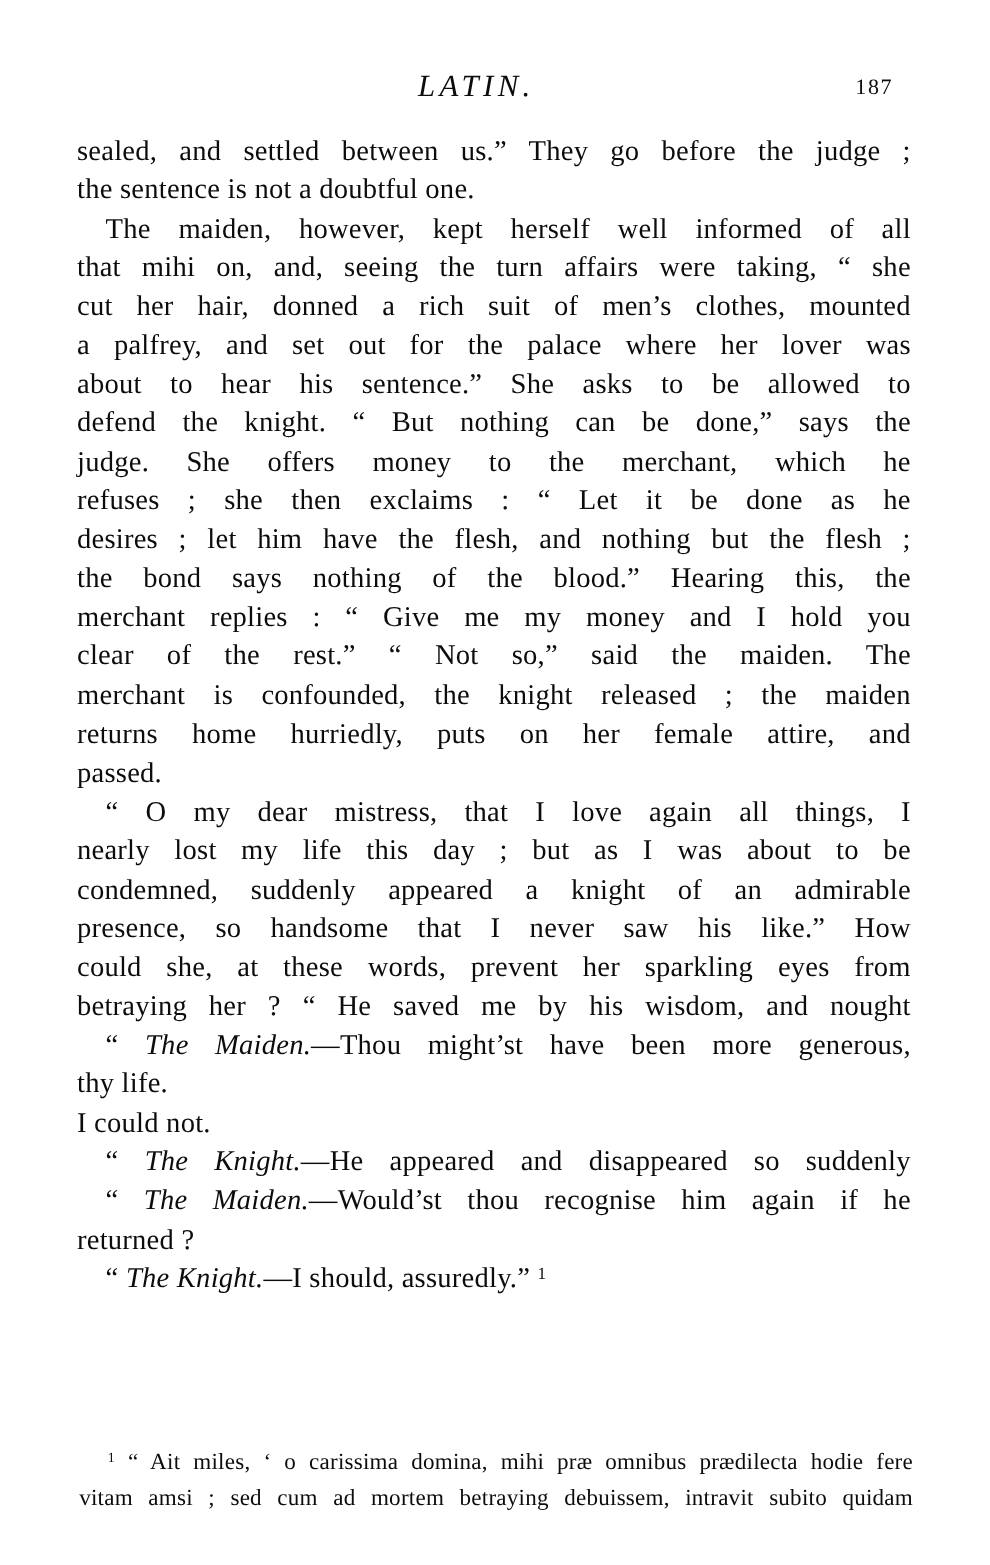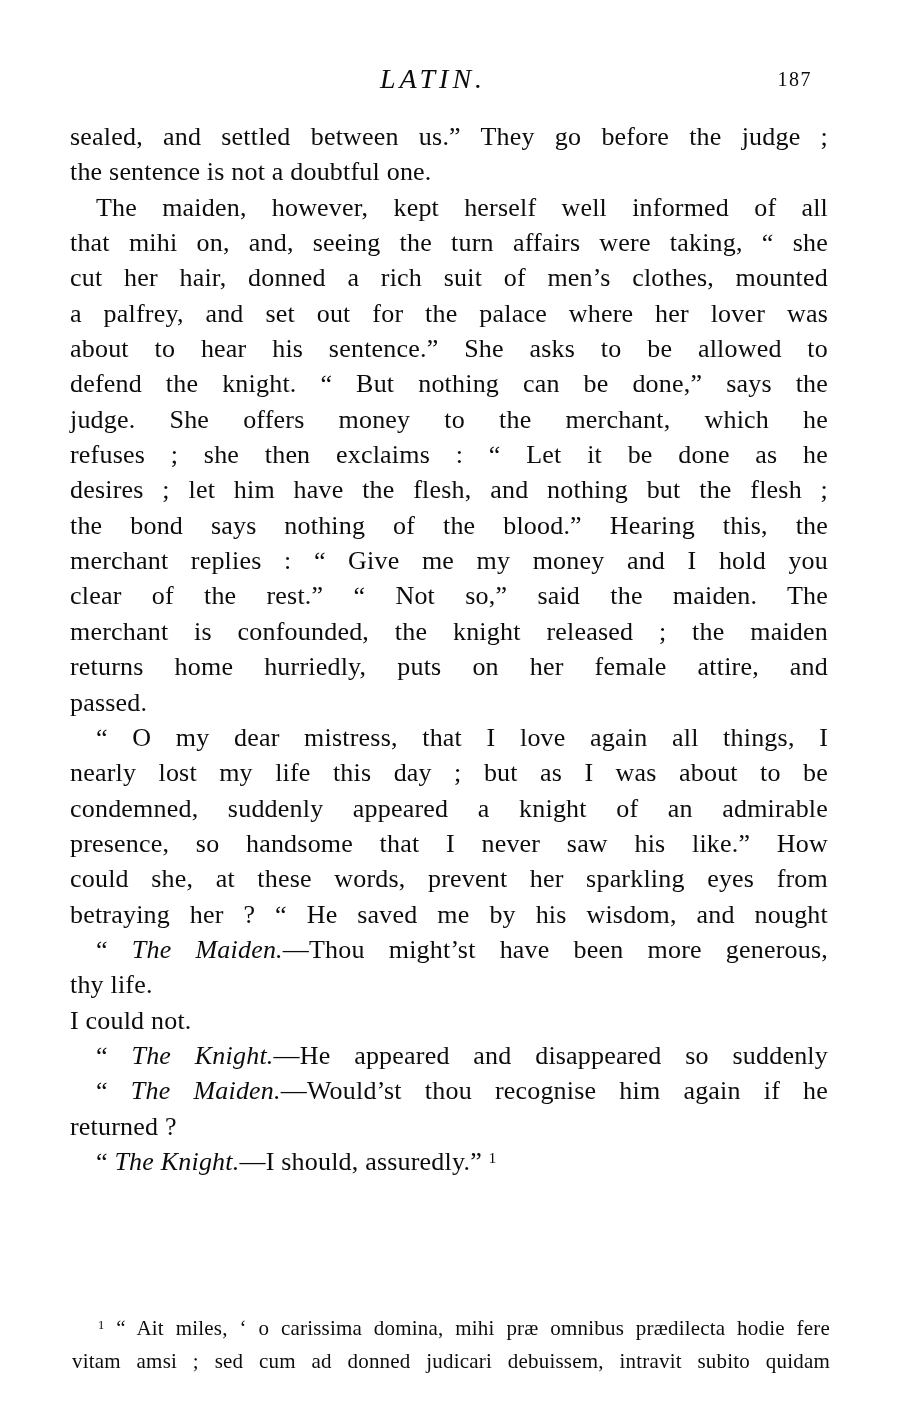--- a/index.html
+++ b/index.html
@@ -124,15 +124,15 @@
       <div>
         <div class="line indent"><span>“ </span><span class="it">The Maiden.</span><span>—Would’st thou recognise him again if he</span></div>
         <div class="line last"><span>returned ?</span></div>
       </div>
       <div>
         <div class="line last indent"><span>“ </span><span class="it">The Knight.</span><span>—I should, assuredly.” </span><sup>1</sup></div>
       </div>
     </div>
   <div class="footnote">
       <div class="line indent"><sup>1</sup><span> “ Ait miles, ‘ o carissima domina, mihi præ omnibus prædilecta hodie fere</span></div>
-      <div class="line"><span>vitam amsi ; sed cum ad donned judicari debuissem, intravit subito quidam</span></div>
+      <div class="line"><span>vitam amsi ; sed cum ad mortem betraying debuissem, intravit subito quidam</span></div>
     </div>
 </div>
 
 </body></html>

